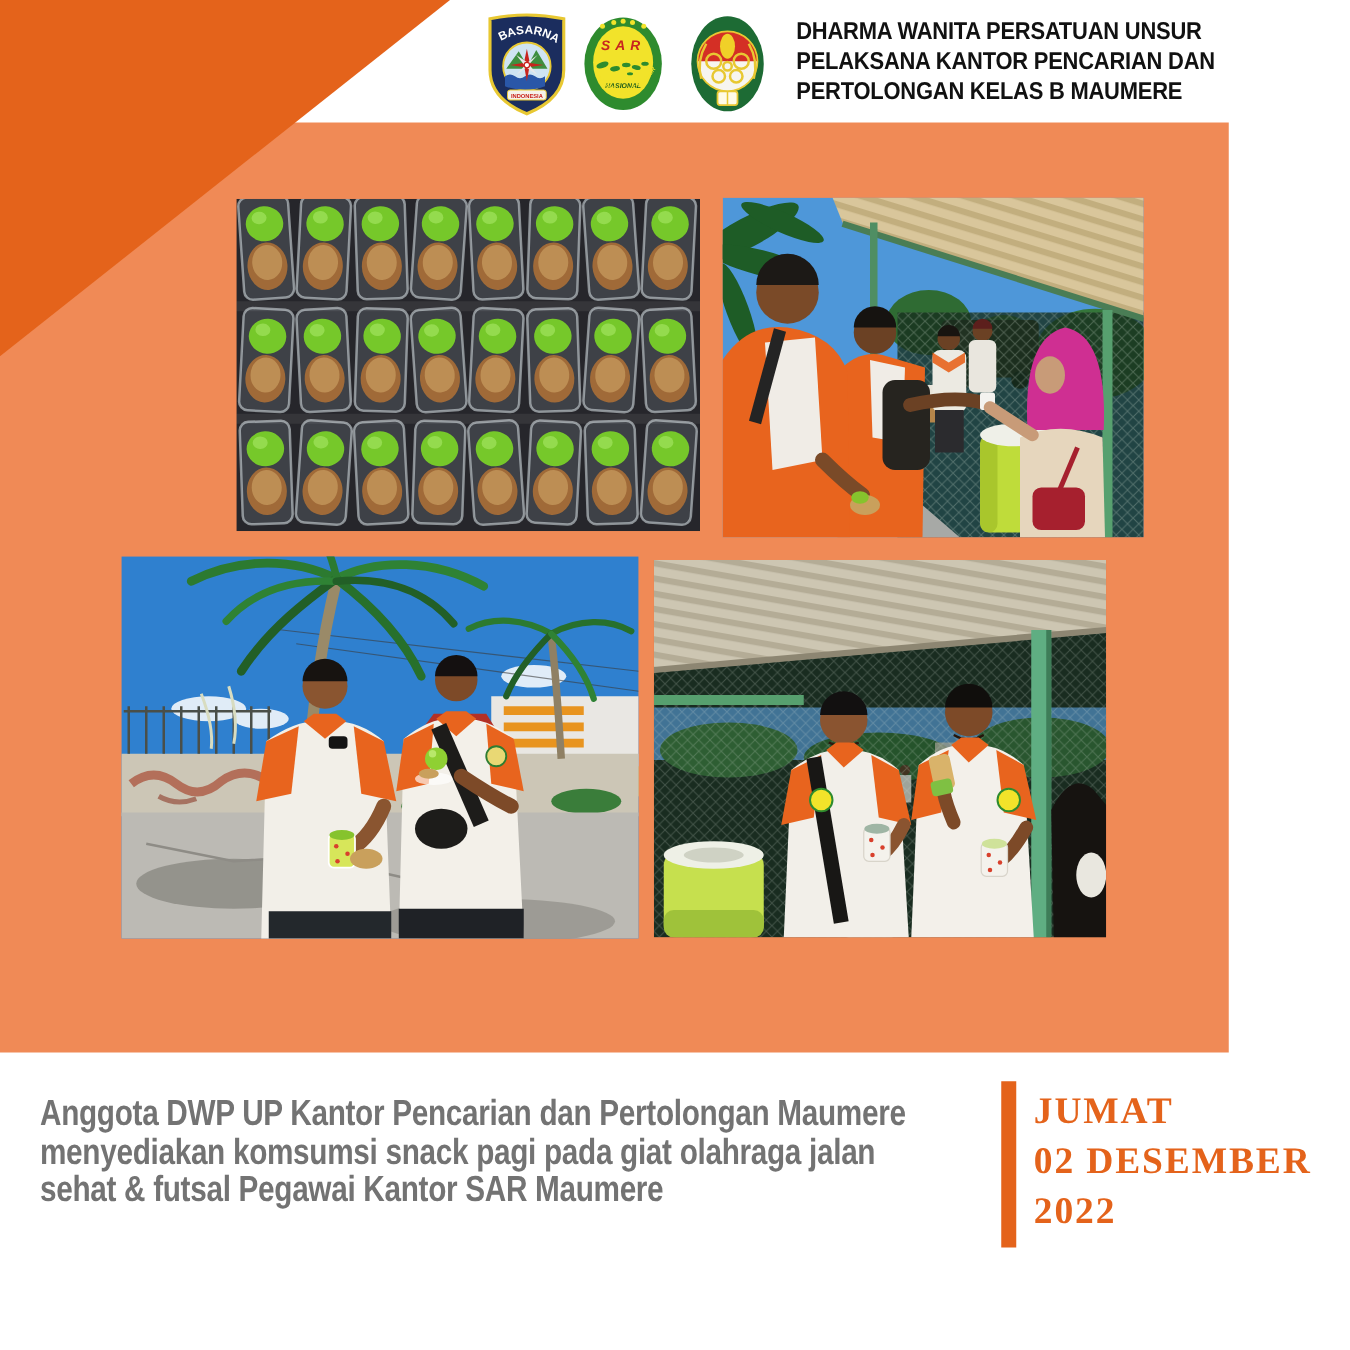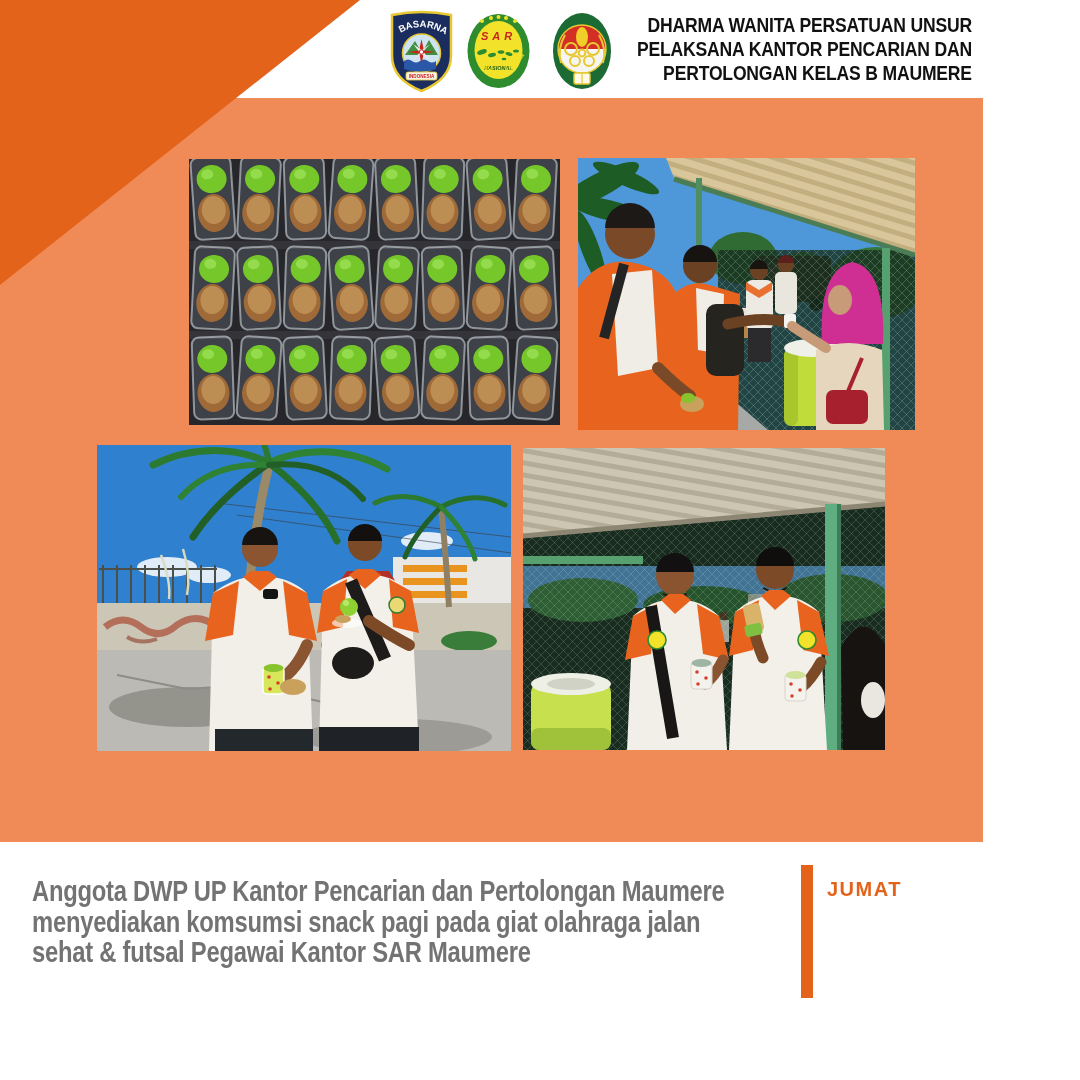--- a/index.html
+++ b/index.html
@@ -3,29 +3,29 @@
 <meta charset="utf-8">
 <style>
   html,body{margin:0;padding:0;background:#888;}
   body{font-family:"Liberation Sans",sans-serif;}
   .poster{position:relative;width:1080px;height:1080px;background:#fff;overflow:hidden;margin:0 auto;}
   .orange-panel{position:absolute;left:0;top:0;width:983px;height:842px;background:#F08A56;}
   .header-band{position:absolute;left:0;top:0;width:1080px;height:98px;background:#fff;}
   .corner-triangle{position:absolute;left:0;top:0;width:360px;height:285px;background:#E4631B;
     clip-path:polygon(0 0,100% 0,0 100%);}
   .logo{position:absolute;}
-  .org-name{position:absolute;left:637px;top:13px;color:#111;font-weight:bold;text-align:right;}
+  .org-name{position:absolute;left:637px;top:13px;color:#111;font-weight:bold;}
   .org-name .line{font-size:19.5px;line-height:24px;letter-spacing:-0.2px;transform:scaleX(0.9);transform-origin:left center;white-space:nowrap;}
   .photo{position:absolute;overflow:hidden;}
   .photo svg{display:block;width:100%;height:100%;}
   .caption{position:absolute;left:32px;top:876px;color:#737373;font-weight:bold;}
   .caption .line{font-size:29px;line-height:30.5px;letter-spacing:-0.3px;transform:scaleX(0.82);transform-origin:left center;white-space:nowrap;}
   .date-bar{position:absolute;left:801px;top:865px;width:12px;height:133px;background:#E4631B;}
   .date-block{position:absolute;left:827px;top:869px;color:#E4631B;font-weight:bold;}
-  .date-block .dline{font-size:20px;line-height:40px;letter-spacing:1.5px;white-space:nowrap;}
+  .date-block .dline{font-size:30px;line-height:40px;letter-spacing:1.5px;white-space:nowrap;font-family:Liberation Serif, serif;}
   .logo-text{font-family:"Liberation Sans",sans-serif;font-weight:bold;}
 </style>
 </head>
 <body>
 
 <div class="poster">
 
   <div class="orange-panel"></div>
   <div class="header-band"></div>
   <div class="corner-triangle"></div>
@@ -458,15 +458,17 @@
 
   <div class="caption">
     <div class="line">Anggota DWP UP Kantor Pencarian dan Pertolongan Maumere</div>
     <div class="line">menyediakan komsumsi snack pagi pada giat olahraga jalan</div>
     <div class="line">sehat &amp; futsal Pegawai Kantor SAR Maumere</div>
   </div>
 
   <div class="date-bar"></div>
   <div class="date-block">
     <div class="dline">JUMAT</div>
+    <div class="dline">02 DESEMBER</div>
+    <div class="dline">2022</div>
   </div>
 
 </div>
 
 </body></html>

